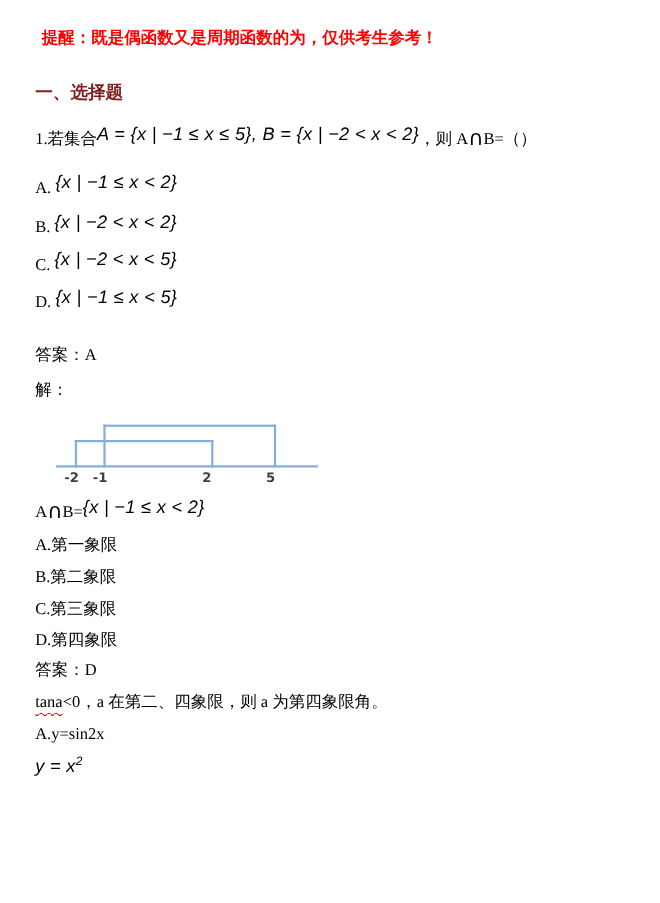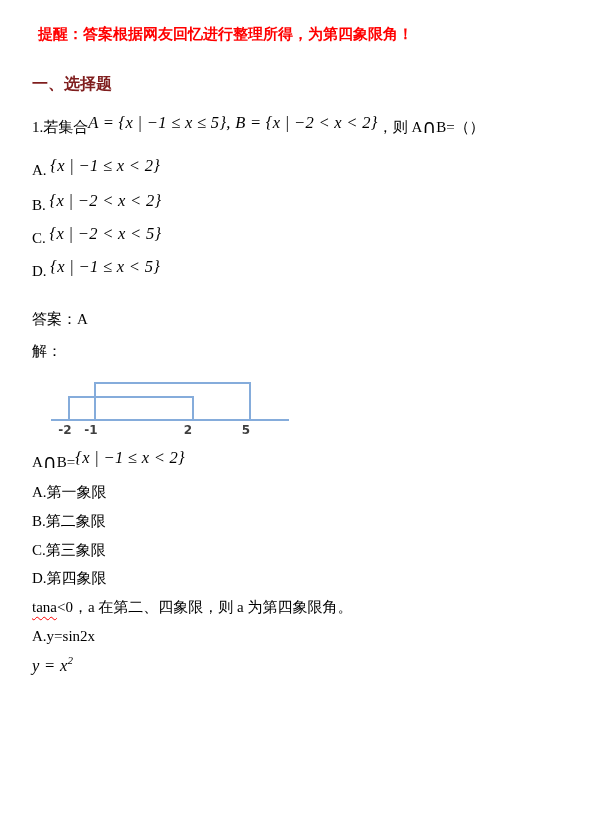--- a/index.html
+++ b/index.html
@@ -19,21 +19,21 @@
     font-family:"DejaVu Sans","Liberation Sans",sans-serif;
     font-size:15px; line-height:22px; padding-left:6px;
     white-space:nowrap;
   }
   .section-title {
     font-weight:bold; color:#7f1d1d;
     font-family:"DejaVu Sans","Liberation Sans",sans-serif;
     font-size:16px; line-height:22px; margin-top:28px;
   }
   .math {
-    font-family:Liberation Serif, serif;
+    font-family:Liberation Sans, sans-serif;
     font-style:italic; font-size:16.5px;
     display:inline-block; position:relative; top:-4px;
     letter-spacing:0.3px;
   }
   .cap { font-size:19px; font-family:"DejaVu Sans",sans-serif; position:relative; top:1px; }
   .opt-label { font-family:"Liberation Serif","DejaVu Sans",serif; }
   .misspell {
     text-decoration-line:underline;
     text-decoration-style:wavy;
     text-decoration-color:#ff0000;
@@ -58,21 +58,21 @@
     font-family:"DejaVu Sans","Liberation Sans",sans-serif;
     font-size:12px; font-weight:bold; color:#3f3f3f;
     line-height:14px;
   }
 </style>
 </head>
 <body>
 
 <div class="page">
 
-  <p class="notice">提醒：答案根据网友回忆进行整理所得，为第四象限角！</p>
+  <p class="notice">提醒：既是偶函数又是周期函数的为，仅供考生参考！</p>
 
   <p class="section-title">一、选择题</p>
 
   <p class="line" style="margin-top:9px;"><span>1.若集合</span><span class="math">A = {x | −1 ≤ x ≤ 5}, B = {x | −2 &lt; x &lt; 2}</span><span>，则 A</span><span class="cap">∩</span><span>B=（）</span></p>
 
   <p class="line" style="margin-top:15px;"><span class="opt-label">A.</span> <span class="math">{x | −1 ≤ x &lt; 2}</span></p>
 
   <p class="line" style="margin-top:7px;"><span class="opt-label">B.</span> <span class="math">{x | −2 &lt; x &lt; 2}</span></p>
 
   <p class="line" style="margin-top:5px;"><span class="opt-label">C.</span> <span class="math">{x | −2 &lt; x &lt; 5}</span></p>
@@ -95,20 +95,21 @@
 
 
   <p class="line" style="margin-top:3px;"><span>A</span><span class="cap">∩</span><span>B=</span><span class="math">{x | −1 ≤ x &lt; 2}</span></p>
 
 
   <p class="line" style="margin-top:2px;">A.第一象限</p>
   <p class="line" style="margin-top:1px;">B.第二象限</p>
   <p class="line" style="margin-top:1px;">C.第三象限</p>
   <p class="line" style="margin-top:0;">D.第四象限</p>
 
+  <p class="line" style="margin-top:0;"><span>答案：</span><span>D</span></p>
 
 
   <p class="line" style="margin-top:1px;"><span class="misspell">tana</span><span>&lt;0，a 在第二、四象限，则 a 为第四象限角。</span></p>
 
 
   <p class="line" style="margin-top:1px;">A.y=sin2x</p>
 
   <p class="line" style="margin-top:0;"> <span class="math"><span>y = x</span><span class="sup">2</span></span></p>
 
 </div>

